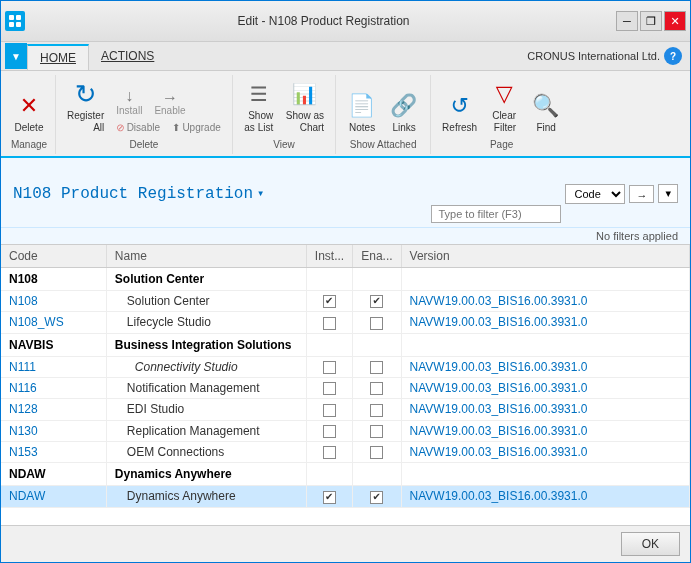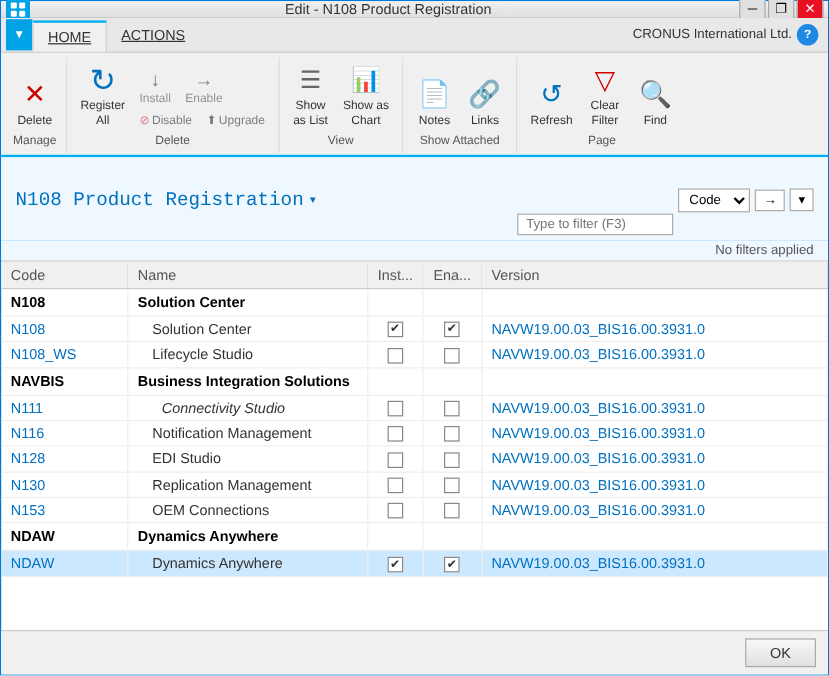--- a/index.html
+++ b/index.html
@@ -16,21 +16,21 @@
       height: 563px;
       border: 1px solid #0078d7;
       display: flex;
       flex-direction: column;
       background: #fff;
     }
     .title-bar {
       background: linear-gradient(to bottom, #f0f0f0, #e0e0e0);
       display: flex;
       align-items: center;
-      height: 14px;
+      height: 41px;
       padding: 0 4px;
       border-bottom: 1px solid #ccc;
       flex-shrink: 0;
     }
     .title-bar-icon {
       width: 20px;
       height: 20px;
       background: #00a2e8;
       border-radius: 2px;
       display: flex; align-items: center; justify-content: center;
@@ -154,21 +154,21 @@
       min-width: 40px;
     }
     .ribbon-btn .icon {
       font-size: 22px;
       line-height: 1;
       height: 32px;
       display: flex; align-items: center; justify-content: center;
     }
     .ribbon-btn .label {
       font-size: 10px;
-      text-align: center;
+      text-align: right;
       color: #333;
       line-height: 1.2;
     }
     .ribbon-btn-small {
       display: flex;
       flex-direction: column;
       align-items: center;
       cursor: pointer;
       padding: 1px 4px;
       border: 1px solid transparent;

